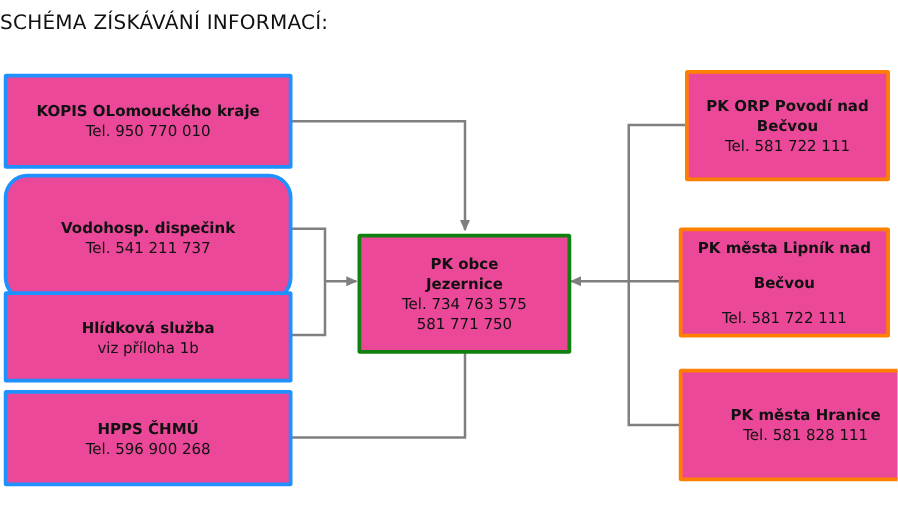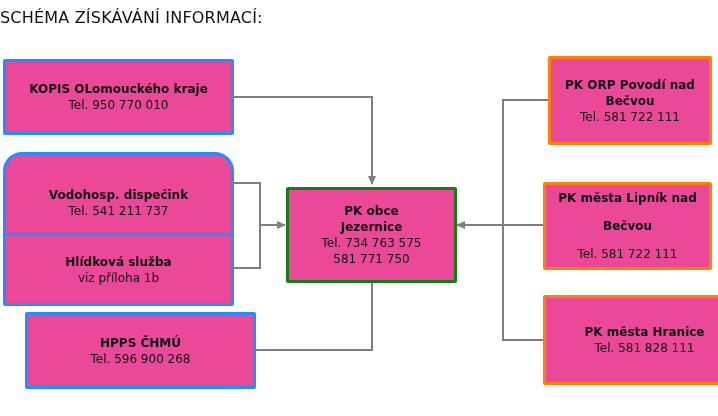--- a/index.html
+++ b/index.html
@@ -41,31 +41,31 @@
     <line x1="548" y1="225" x2="503" y2="225"></line>
     <line x1="503" y1="225" x2="457" y2="225" marker-end="url(#arrow)"></line>
   </g>
 </svg>
 
 <div class="box blue" style="left:3px; top:59px; width:231px; height:76px;">
   <div class="name">KOPIS OLomouckého kraje</div>
   <div>Tel. 950 770 010</div>
 </div>
 
-<div class="box blue" style="left:3px; top:152px; width:231px; height:102px;border-radius:19px;">
+<div class="box blue" style="left:3px; top:139px; width:231px; height:102px;border-radius:19px;">
   <div class="name">Vodohosp. dispečink</div>
   <div>Tel. 541 211 737</div>
 </div>
 
 <div class="box blue" style="left:3px; top:233px; width:231px; height:73px;">
   <div class="name">Hlídková služba</div>
   <div>viz příloha 1b</div>
 </div>
 
-<div class="box blue" style="left:3px; top:312px; width:231px; height:77px;margin-left:22px;">
+<div class="box blue" style="left:3px; top:312px; width:231px; height:77px;">
   <div class="name">HPPS ČHMÚ</div>
   <div>Tel. 596 900 268</div>
 </div>
 
 <div class="box green" style="left:286px; top:187px; width:171px; height:96px;">
   <div class="name">PK obce</div>
   <div class="name">Jezernice</div>
   <div>Tel. 734 763 575</div>
   <div>581 771 750</div>
 </div>

